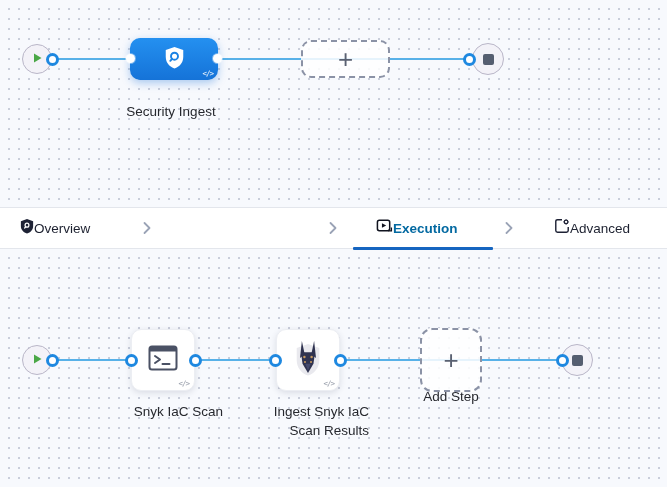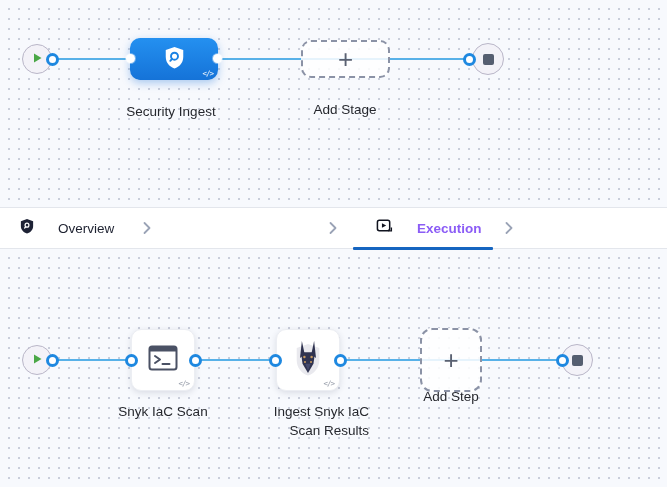--- a/index.html
+++ b/index.html
@@ -80,24 +80,24 @@
 
   
   .tabbar {
     position:absolute; left:0; top:207px; width:667px; height:42px;
     background:#ffffff;
     border-top:1px solid #e3e6ec; border-bottom:1px solid #e3e6ec;
     z-index:4;
   }
   .tab {
     position:absolute; top:0; height:100%;
-    display:flex; align-items:center; gap:24px; cursor:pointer;
+    display:flex; align-items:center; gap:0; cursor:pointer;
   }
   .tab-label { font-size:13.5px; font-weight:500; color:#1d2130; white-space:nowrap; }
-  .tab.active .tab-label { font-weight:700; color:#8b5cf6;text-align:right; }
+  .tab.active .tab-label { font-weight:700; color:#0369a1;text-align:right; }
   .tab-sep { position:absolute; top:0; height:100%; display:flex; align-items:center; }
   .tab-underline {
     position:absolute; left:353px; top:39px; width:140px; height:3px;
     background:#1665c0; border-radius:1px;
   }
 </style>
 </head>
 <body>
 
 <div class="screen">
@@ -124,21 +124,20 @@
       </span>
       <span class="code-badge">&lt;/&gt;</span>
       <span class="port-white" style="left:-4px; top:16px;"></span>
       <span class="port-white" style="right:-4px; top:16px;"></span>
     </div>
     <div class="node-label" style="left:111px; top:102px; width:120px;">Security Ingest</div>
 
     <div class="dashed-node" style="left:301px; top:40px; width:89px; height:38px; border-radius:10px;">
       <span class="plus">+</span>
     </div>
-    <div class="node-label" style="left:295px; top:100px; width:100px;">Add Stage</div>
 
     <div class="port" style="left:463px; top:53px;"></div>
     <div class="cap-node" style="left:472px; top:43px; width:32px; height:32px;">
       <span class="stop-square"></span>
     </div>
   </div>
 
   <div class="tabbar">
 
     <div class="tab" style="left:20px;">
@@ -175,20 +174,30 @@
       </span>
       <span class="tab-label">Execution</span>
     </div>
 
     <div class="tab-sep" style="left:504px;">
       <svg width="10" height="14" viewBox="0 0 10 14" fill="none" stroke="#9aa3b6" stroke-width="1.8" stroke-linecap="round" stroke-linejoin="round">
           <path d="M2.5 2 L7.5 7 L2.5 12"></path>
         </svg>
     </div>
 
+    <div class="tab" style="left:554px;">
+      <span>
+        <svg width="16" height="16" viewBox="0 0 18 18" fill="none" stroke="#1e2235" stroke-width="1.6">
+          <path d="M16 10 V14 a2 2 0 0 1 -2 2 H4 a2 2 0 0 1 -2 -2 V4 a2 2 0 0 1 2 -2 H9"></path>
+          <circle cx="13.6" cy="4.4" r="2" stroke-width="1.4"></circle>
+          <path d="M13.6 1.2 V2 M13.6 6.8 V7.6 M10.4 4.4 H11.2 M16 4.4 H16.8 M11.5 2.3 L12 2.8 M15.2 6 L15.7 6.5 M15.7 2.3 L15.2 2.8 M12 6 L11.5 6.5" stroke-width="1.1"></path>
+        </svg>
+      </span>
+      <span class="tab-label">Advanced</span>
+    </div>
 
     <div class="tab-underline"></div>
   </div>
 
   <div class="canvas canvas-bottom">
 
     <div class="conn" style="left:50px; top:110px; width:515px;"></div>
 
     <div class="cap-node" style="left:22px; top:96px; width:30px; height:30px;">
       <span>
@@ -205,21 +214,21 @@
         <svg width="30" height="26" viewBox="0 0 30 26">
           <rect x="1.5" y="1.5" width="27" height="23" rx="2.5" fill="none" stroke="#4a5164" stroke-width="2"></rect>
           <path d="M3.5 2 h23 a2 2 0 0 1 2 2 v2.5 H1.5 V4 a2 2 0 0 1 2 -2 Z" fill="#4a5164"></path>
           <path d="M7 11 L12 14.5 L7 18" fill="none" stroke="#4a5164" stroke-width="2" stroke-linecap="round" stroke-linejoin="round"></path>
           <line x1="14.5" y1="19" x2="21.5" y2="19" stroke="#4a5164" stroke-width="2" stroke-linecap="round"></line>
         </svg>
       </span>
       <span class="code-badge gray">&lt;/&gt;</span>
     </div>
     <div class="port" style="left:189px; top:105px;"></div>
-    <div class="node-label" style="left:103px; top:153px; width:120px;">Snyk IaC Scan</div>
+    <div class="node-label" style="left:103px; top:153px; width:120px;text-align:right;">Snyk IaC Scan</div>
 
     <div class="port" style="left:269px; top:105px;"></div>
     <div class="step-card" style="left:276px; top:80px;">
       <span>
         <svg width="32" height="38" viewBox="0 0 34 40">
           <path d="M17 5 L29 9.5 V22 C29 30.5 23.5 36.5 17 38.5 C10.5 36.5 5 30.5 5 22 V9.5 Z" fill="#e9e9ee"></path>
           <path d="M10.5 2 L13.5 16 L8.5 20 Z" fill="#2f3350"></path>
           <path d="M23.5 2 L20.5 16 L25.5 20 Z" fill="#2f3350"></path>
           <polygon points="9.5,14 24.5,14 22.8,26 17,36 11.2,26" fill="#2f3350"></polygon>
           <circle cx="13.2" cy="19" r="1.3" fill="#c89a5f"></circle>

